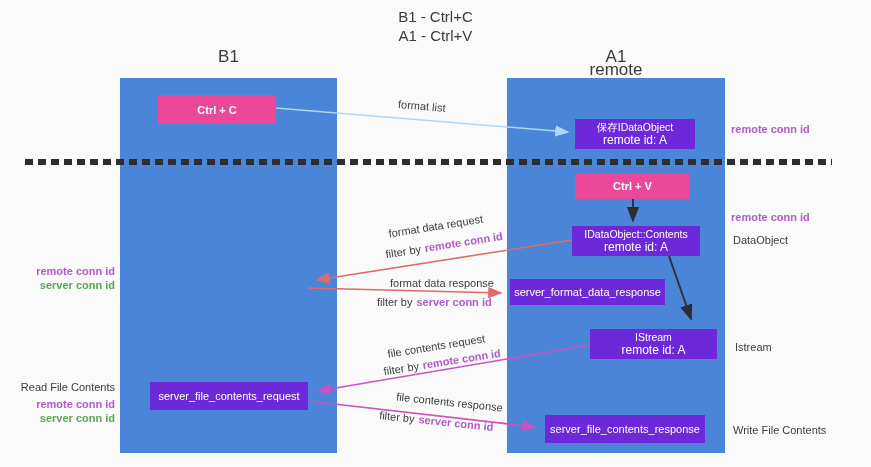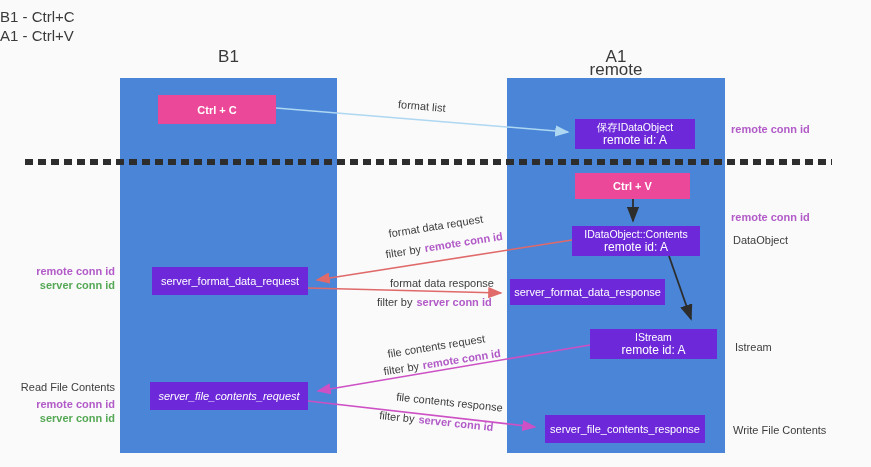--- a/index.html
+++ b/index.html
@@ -3,21 +3,21 @@
 <meta charset="utf-8">
 <style>
   * { margin:0; padding:0; box-sizing:border-box; }
   html,body { background:#fafafa; }
   .canvas {
     position:relative; width:871px; height:467px;
     background:#fafafa; overflow:hidden;
     font-family:"Liberation Sans", sans-serif;
     color:#3d3d3d;
   }
-  .title { position:absolute; top:7px; left:0; right:0; text-align:left;
+  .title { position:absolute; top:7px; left:0; right:0; text-align:center;
            font-size:15px; line-height:19px; color:#3a3a3a; }
   .col-header { position:absolute; top:50px; text-align:center;
                 font-size:17px; line-height:13px; color:#3a3a3a; }
   .col-header.left { left:120px; width:217px; }
   .col-header.right { left:507px; width:218px; }
   .column { position:absolute; top:78px; height:375px; background:#4a85d8; z-index:1; }
   .column.left { left:120px; width:217px; }
   .column.right { left:507px; width:218px; }
   .arrows { position:absolute; left:0; top:0; width:871px; height:467px; z-index:2; pointer-events:none; }
   .dashed-sep { position:absolute; left:25px; top:159px; width:807px; height:6px; z-index:3;
@@ -97,34 +97,31 @@
 
   <div class="node green" style="left:575px;top:173px;width:115px;height:26px;">
     <div>Ctrl + V</div>
   </div>
 
   <div class="node orange two" style="left:572px;top:226px;width:128px;height:30px;">
     <div>IDataObject::Contents</div>
     <div class="l2">remote id: A</div>
   </div>
 
-  <div class="node orange" style="left:152px;top:267px;width:156px;height:28px;">
-    <div>server_format_data_request</div>
-  </div>
 
   <div class="node orange" style="left:510px;top:279px;width:155px;height:26px;">
     <div>server_format_data_response</div>
   </div>
 
   <div class="node orange two" style="left:590px;top:329px;width:127px;height:30px;">
     <div>IStream</div>
     <div class="l2">remote id: A</div>
   </div>
 
-  <div class="node orange" style="left:150px;top:382px;width:158px;height:28px;font-style:italic;">
+  <div class="node orange" style="left:150px;top:382px;width:158px;height:28px;">
     <div>server_file_contents_request</div>
   </div>
 
   <div class="node orange" style="left:545px;top:415px;width:160px;height:28px;">
     <div>server_file_contents_response</div>
   </div>
 
   <div class="edge-label rot-p5" style="left:398px;top:100px;">
     <span>format list</span>
   </div>

